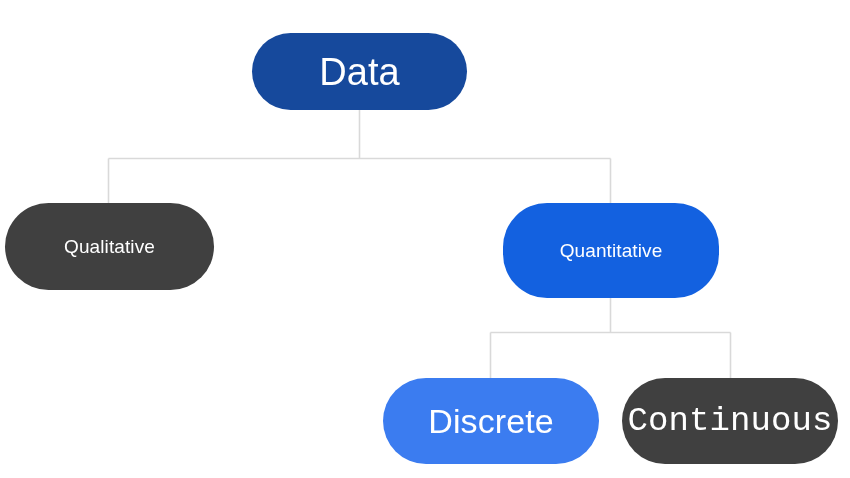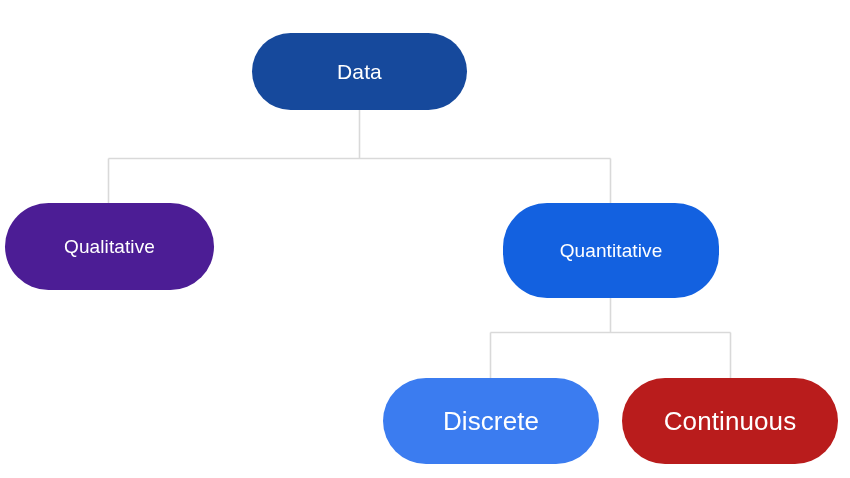--- a/index.html
+++ b/index.html
@@ -50,21 +50,21 @@
   
   #node-data {
     left: 252px;
     top: 33px;
     width: 215px;
     height: 77px;
     border-radius: 39px;
     background: #16499C;
   }
   #node-data .node-label {
-    font-size: 21px;
+    font-size: 38px;
     font-weight: 400;
   }
 
   
   #node-qualitative {
     left: 5px;
     top: 203px;
     width: 209px;
     height: 87px;
     border-radius: 44px;
@@ -96,21 +96,21 @@
   #node-continuous {
     left: 622px;
     top: 378px;
     width: 216px;
     height: 86px;
     border-radius: 43px;
     background: #3B7CF0;
   }
   #node-discrete .node-label,
   #node-continuous .node-label {
-    font-size: 26px;
+    font-size: 34px;
     font-weight: 400;
   }
 </style>
 </head>
 <body>
 
 <div id="diagram-canvas" style="background: rgb(255, 255, 255);">
 
   <svg id="connector-layer" width="850" height="478" viewBox="0 0 850 478" aria-hidden="true">
     <g stroke="#d9d9d9" stroke-width="1.6" fill="none" stroke-linecap="butt">
@@ -124,29 +124,29 @@
       <path d="M 490.5 332.5 L 730.5 332.5"></path>
       <path d="M 490.5 332.5 L 490.5 379"></path>
       <path d="M 730.5 332.5 L 730.5 379"></path>
     </g>
   </svg>
 
   <div class="node" id="node-data" style="background: rgb(22, 73, 156); color: rgb(255, 255, 255);">
     <span class="node-label">Data</span>
   </div>
 
-  <div class="node" id="node-qualitative" style="background: #4c1d95; color: rgb(255, 255, 255); text-align: right;">
+  <div class="node" id="node-qualitative" style="background: #404040; color: rgb(255, 255, 255); text-align: right;">
     <span class="node-label">Qualitative</span>
   </div>
 
   <div class="node" id="node-quantitative" style="background: rgb(19, 97, 224); color: rgb(255, 255, 255);">
     <span class="node-label">Quantitative</span>
   </div>
 
   <div class="node" id="node-discrete" style="background: rgb(59, 124, 240); color: rgb(255, 255, 255);">
     <span class="node-label">Discrete</span>
   </div>
 
-  <div class="node" id="node-continuous" style="background: #b91c1c; color: rgb(255, 255, 255);">
+  <div class="node" id="node-continuous" style="background: #404040; color: rgb(255, 255, 255); font-family: Liberation Mono, monospace;">
     <span class="node-label">Continuous</span>
   </div>
 
 </div>
 
 </body></html>

